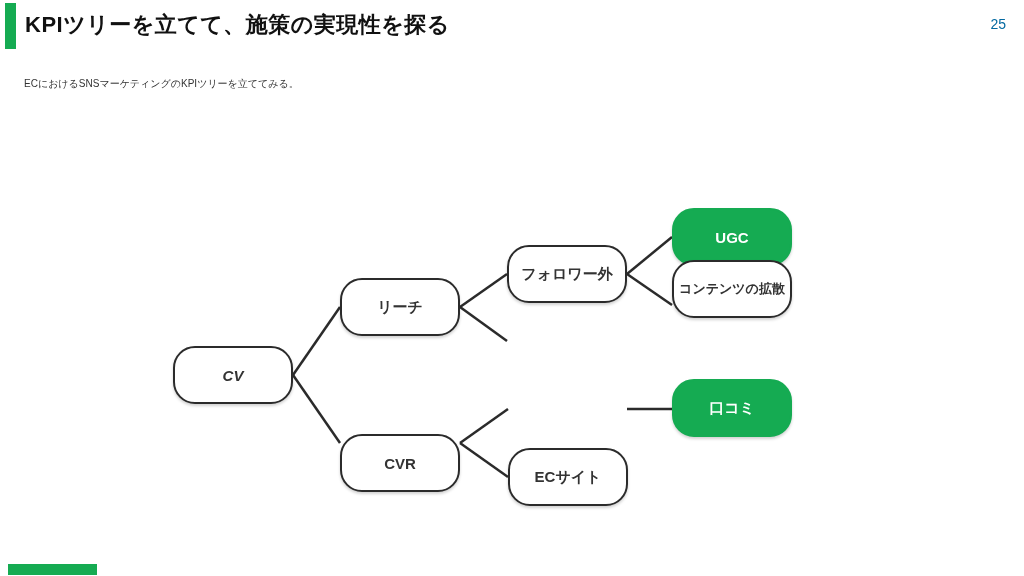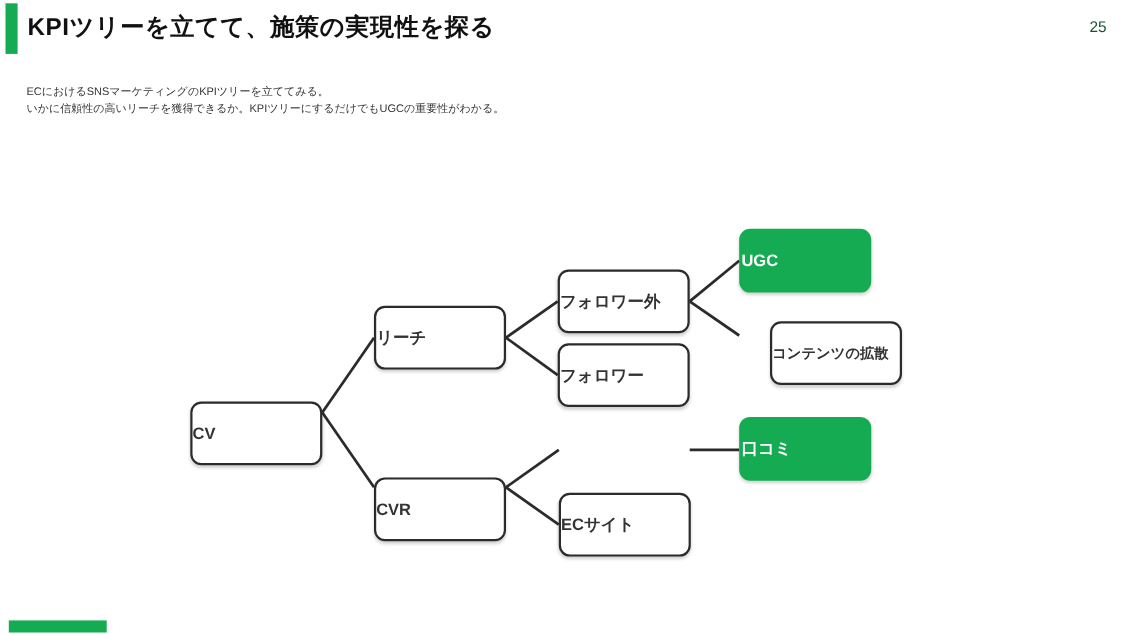--- a/index.html
+++ b/index.html
@@ -30,21 +30,21 @@
     font-size: 22px;
     font-weight: bold;
     color: #111111;
     letter-spacing: 0.5px;
     white-space: nowrap;
   }
   .page-number {
     position: absolute;
     right: 18px; top: 16px;
     font-size: 14px;
-    color: #14532d;
+    color: #0369a1;
   }
 
   
   .subtitle {
     position: absolute;
     left: 24px; top: 76px;
     font-size: 10px;
     line-height: 16px;
     color: #333333;
   }
@@ -62,23 +62,24 @@
   .connectors line {
     stroke: #2b2b2b;
     stroke-width: 2.5;
   }
   .node {
     position: absolute;
     width: 120px; height: 58px;
     box-sizing: border-box;
     background: #ffffff;
     border: 2.5px solid #2b2b2b;
-    border-radius: 10px;
+    border-radius: 22px;
     display: flex;
     align-items: center;
+    justify-content: center;
     font-size: 15px;
     font-weight: bold;
     color: #333333;
     white-space: nowrap;
     box-shadow: 0 2px 3px rgba(0,0,0,0.18);
   }
   .node--green {
     background: #15AB52;
     border-color: #15AB52;
     color: #ffffff;
@@ -99,62 +100,58 @@
 <body>
 
 <div class="slide">
 
   <div class="accent-bar"></div>
   <h1 class="slide-title">KPIツリーを立てて、施策の実現性を探る</h1>
   <div class="page-number">25</div>
 
   <div class="subtitle">
     <div>ECにおけるSNSマーケティングのKPIツリーを立ててみる。</div>
-    <div>いかに信頼性の高いリーチを獲得できるか。KPIツリーにするだけでもUGCの重要性がわかる。</div>
   </div>
 
   <div class="diagram">
 
     <svg class="connectors" viewBox="0 0 1024 576" aria-hidden="true">
       <line x1="293" y1="375" x2="340" y2="307"></line>
       <line x1="293" y1="375" x2="340" y2="443"></line>
       <line x1="460" y1="307" x2="507" y2="274"></line>
       <line x1="460" y1="307" x2="507" y2="341"></line>
       <line x1="627" y1="274" x2="672" y2="237"></line>
       <line x1="627" y1="274" x2="672" y2="305"></line>
       <line x1="460" y1="443" x2="508" y2="409"></line>
       <line x1="460" y1="443" x2="508" y2="477"></line>
       <line x1="627" y1="409" x2="672" y2="409"></line>
     </svg>
 
-    <div class="node" style="left:173px; top:365px;">
+    <div class="node" style="left:173px; top:346px;font-style:italic;">
       <span>CV</span>
     </div>
 
     <div class="node" style="left:340px; top:278px;">
       <span>リーチ</span>
     </div>
 
     <div class="node" style="left:340px; top:434px;">
       <span>CVR</span>
     </div>
 
     <div class="node" style="left:507px; top:245px;">
       <span>フォロワー外</span>
     </div>
 
-    <div class="node" style="left:507px; top:312px;">
-      <span>フォロワー</span>
-    </div>
 
     <div class="node node--green" style="left:672px; top:208px;">
       <span>UGC</span>
     </div>
 
-    <div class="node node--long" style="left:672px; top:292px;margin-left:28px;">
+    <div class="node node--long" style="left:672px; top:260px;">
       <span>コンテンツの拡散</span>
     </div>
 
 
     <div class="node" style="left:508px; top:448px;">
       <span>ECサイト</span>
     </div>
 
     <div class="node node--green" style="left:672px; top:379px;">
       <span>口コミ</span>

